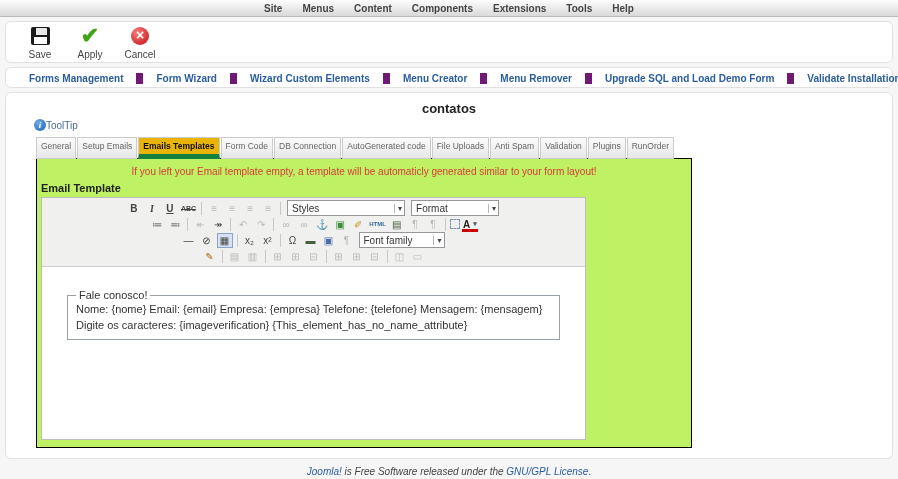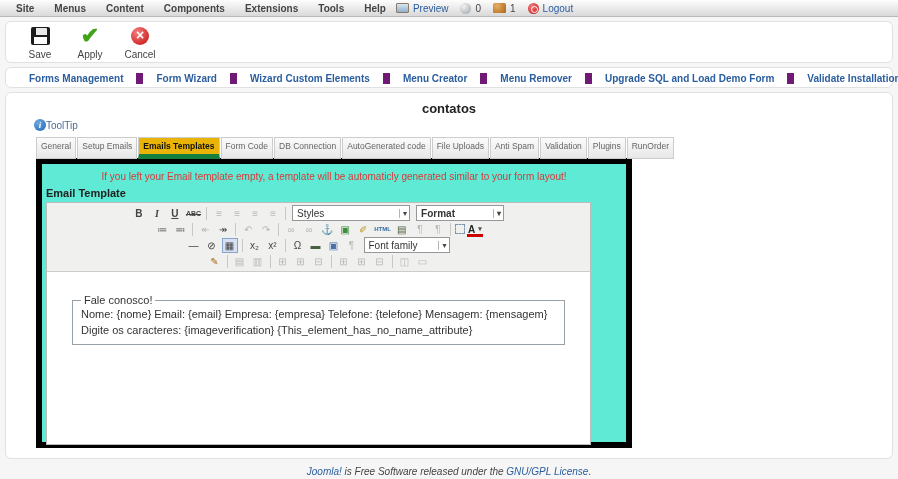--- a/index.html
+++ b/index.html
@@ -6,21 +6,21 @@
   html,body { margin:0; padding:0; }
   body {
     width:898px; height:479px; overflow:hidden; position:relative;
     background:#f6f6f6; color:#333;
     font-family:"Liberation Sans", sans-serif; font-size:11px;
   }
   
   .menubar {
     height:17px; background:linear-gradient(#fdfdfd,#d9d9d9);
     border-bottom:1px solid #b9b9b9;
-    display:flex; align-items:center; justify-content:flex-start; padding:0 6px;
+    display:flex; align-items:center; justify-content:center; padding:0 6px;
   }
   .menubar-items { display:flex; }
   .menu-item { font-size:10px; font-weight:bold; color:#444; padding:1px 10px; cursor:default; white-space:nowrap; }
   .statusbar { display:flex; align-items:center; gap:12px; }
   .st { display:inline-flex; align-items:center; gap:4px; font-size:10px; color:var(--link-blue,#2a5d9e); cursor:pointer; }
   .st .num { color:#444; }
   .ic-monitor { width:13px; height:10px; border:1px solid #8a7b68; border-radius:1px; background:linear-gradient(#d8e6f2,#8fb0cf); display:inline-block; }
   .ic-globe { width:11px; height:11px; border-radius:50%; background:radial-gradient(circle at 35% 30%, #f2f2f2, #9aa4ac); display:inline-block; }
   .ic-users { width:13px; height:10px; border-radius:2px 2px 1px 1px; background:radial-gradient(circle at 32% 28%, #e7b066, #a96418); display:inline-block; }
   .ic-logout { width:11px; height:11px; border-radius:50%; background:radial-gradient(circle at 35% 30%, #f37b7b, #bf0e0e); display:inline-block; position:relative; }
@@ -46,21 +46,21 @@
   .page-title { text-align:center; font-size:13px; font-weight:bold; color:#222; margin:2px 0 0; }
   .tooltip-row { display:flex; align-items:center; gap:0; height:16px; margin:1px 0 0 4px; }
   .info-ic { width:12px; height:12px; border-radius:50%; background:radial-gradient(circle at 35% 30%, #6fa8e0, #1c66b5); color:#fff; display:inline-flex; align-items:center; justify-content:center; }
   .info-ic::before { content:"i"; font:italic bold 9px "Liberation Serif", serif; }
   .tooltip-label { font-size:10px; color:#4a6b92; }
   
   .tabs { display:flex; margin:4px 0 0 6px; position:relative; z-index:2; }
   .tab { font-size:8.5px; color:#666; background:linear-gradient(#fbfbfb,#e7e7e7); border:1px solid #ccc;
          padding:3px 4px; margin-right:1px; margin-bottom:-1px; cursor:pointer; white-space:nowrap; }
   .tab.active { background:#eab308; color:#111; font-weight:bold; border-bottom:5px solid #15803d; }
-  .pane { position:relative; z-index:1; margin-left:6px; width:596px; height:290px; border:6px solid #000000; background:#5eead4; }
+  .pane { position:relative; z-index:1; margin-left:6px; width:656px; height:290px; border:1px solid #000000; background:#bef264; }
   .warning { color:var(--warning-red,#d83a3a); font-size:10px; text-align:center; padding:7px 0 4px; }
   .field-label { font-weight:bold; font-size:11px; padding:1px 4px 3px; color:#222; }
   
   .editor { margin-left:4px; width:545px; border:1px solid #bcbcbc; }
   .mce-toolbar { background:#f0f0ee; border-bottom:1px solid #ccc; padding:2px 0; }
   .mce-row { height:16px; display:flex; justify-content:center; align-items:center; }
   .mce-btn { min-width:16px; height:15px; padding:0 1px; display:inline-flex; align-items:center; justify-content:center;
              font-size:10px; color:#444; margin:0 1px; cursor:pointer; }
   .mce-btn.dis { color:#b8b8b8; cursor:default; }
   .mce-sep { width:1px; height:13px; background:#c8c8c8; margin:0 3px; }
@@ -76,21 +76,21 @@
   .c-iframe { color:#4a6ea9; }
   .c-edit { color:#b06a1a; }
   .c-box { border:1px dashed #7d93b2; width:10px; height:10px; min-width:10px; }
   .c-fore { font-weight:bold; color:#222; box-shadow:inset 0 -3px 0 #c00; }
   .c-fore::after { content:"▾"; font-size:7px; color:#555; margin-left:3px; }
   .sel-state { background:#d6e1f3; border:1px solid #8aa3c8; }
   .mce-select { display:inline-flex; align-items:center; justify-content:space-between; border:1px solid #979797;
                 background:#fff; font-size:10px; color:#333; height:16px; padding:0 2px 0 4px; margin:0 3px; cursor:pointer; }
   .mce-select::after { content:"▾"; font-size:8px; color:#444; border-left:1px solid #b5b5b5; padding-left:3px; margin-left:4px; }
   [data-name="styles-select"] { width:118px; }
-  [data-name="format-select"] { width:88px;font-weight:bold; }
+  [data-name="format-select"] { width:88px; }
   [data-name="font-family-select"] { width:86px; }
   .mce-content { height:172px; background:#fff; padding:6px 9px; cursor:text; }
   .mce-content fieldset { border:1px solid #98a0a8; margin:16px; padding:1px 8px 5px; }
   .mce-content legend { font-size:11px; color:#333; padding:0 3px; }
   .body-text { font-size:11px; color:#333; line-height:1.45; }
   
   .footer { text-align:center; font-size:10px; color:#444; margin-top:7px;font-style:italic; }
   .flink { color:var(--link-blue,#2a5d9e); cursor:pointer; }
 </style>
 </head>
@@ -99,38 +99,20 @@
 <div class="menubar" data-name="top-menubar">
   <div class="menubar-items" data-name="menubar-items">
       <span class="menu-item" data-name="menu-site">Site</span>
       <span class="menu-item" data-name="menu-menus">Menus</span>
       <span class="menu-item" data-name="menu-content">Content</span>
       <span class="menu-item" data-name="menu-components">Components</span>
       <span class="menu-item" data-name="menu-extensions">Extensions</span>
       <span class="menu-item" data-name="menu-tools">Tools</span>
       <span class="menu-item" data-name="menu-help">Help</span>
     </div>
-  <div class="statusbar" data-name="statusbar">
-    <span class="st" data-name="preview-link">
-      <span class="ic-monitor" data-name="preview-icon"></span>
-      <span data-name="preview-label">Preview</span>
-    </span>
-    <span class="st" data-name="messages-indicator">
-      <span class="ic-globe" data-name="messages-icon"></span>
-      <span class="num" data-name="message-count">0</span>
-    </span>
-    <span class="st" data-name="logged-in-users-indicator">
-      <span class="ic-users" data-name="users-icon"></span>
-      <span class="num" data-name="user-count">1</span>
-    </span>
-    <span class="st" data-name="logout-link">
-      <span class="ic-logout" data-name="logout-icon"></span>
-      <span data-name="logout-label">Logout</span>
-    </span>
-  </div>
 </div>
 
 <div class="box toolbar-box" data-name="action-toolbar">
   <div class="tbtn" data-name="save-button">
     <span class="ic">
         <span class="floppy" data-name="save-floppy-icon"></span>
       </span>
     <span class="lbl" data-name="save-label">Save</span>
   </div>
   <div class="tbtn" data-name="apply-button">

